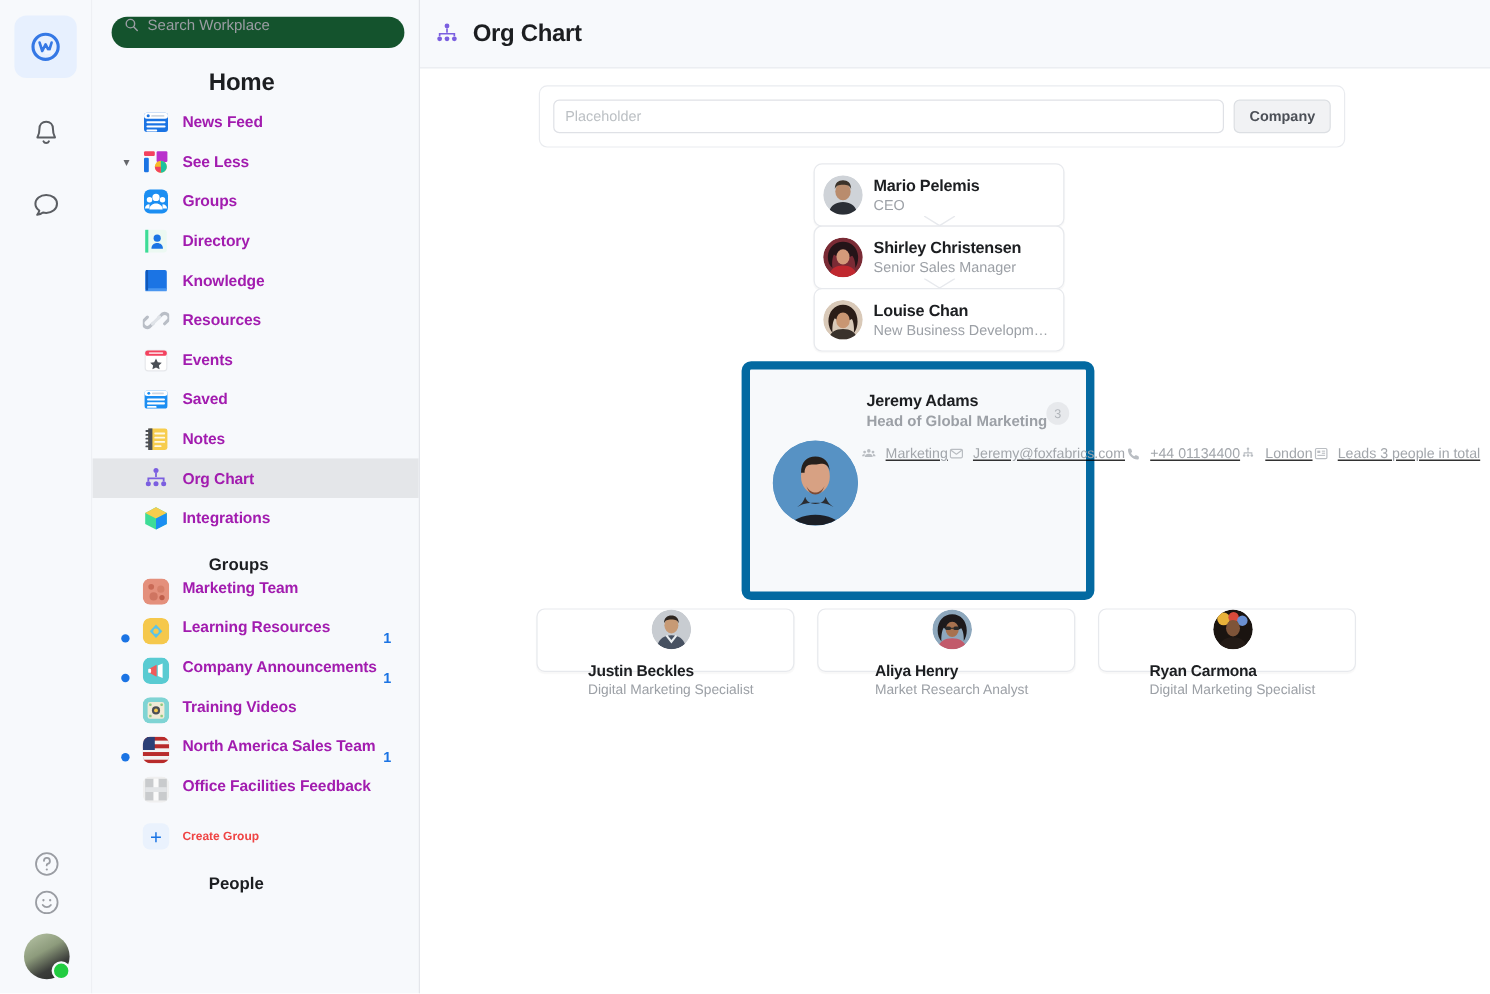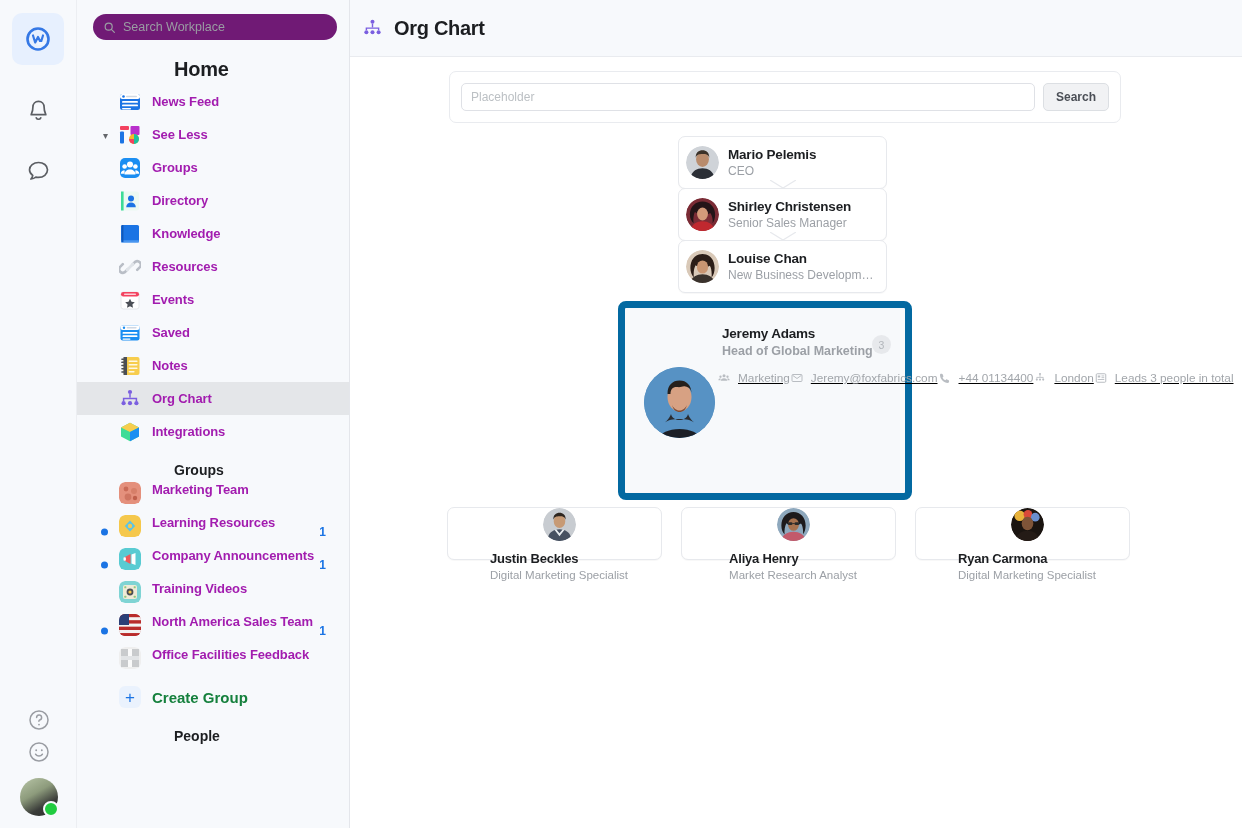--- a/index.html
+++ b/index.html
@@ -53,23 +53,23 @@
   
   .sidebar {
     width: 273px; flex: 0 0 273px; height: 828px;
     background: #f7f9fc;
     border-right: 1px solid #e4e6eb;
     padding: 0; overflow: hidden; position: relative;
   }
   .side-search {
     margin: 14px 12px 0 16px;
     height: 26px;
-    background: #701a75;
+    background: #14532d;
     border-radius: 14px;
-    display: flex; align-items: center;
+    display: flex; align-items: flex-start;
     padding: 0 10px; gap: 7px;
   }
   .side-search .ph {
     font-size: 12.5px; color: #9a9da3;
   }
   .side-title {
     font-size: 20px; font-weight: bold; color: #1c1e21;
     margin: 18px 0 4px 97px; letter-spacing: -0.2px;
   }
   .side-subtitle {
@@ -106,21 +106,21 @@
     position: absolute; right: 23px; top: 50%; transform: translateY(-50%);
     font-size: 12px; color: #1b74e4; font-weight: bold;
   }
   .grp-ico { width: 22px; height: 22px; border-radius: 6px; flex: 0 0 22px; display:block; }
   .create-grp { height: 34px; display:flex; align-items:center; padding-left: 42px; gap: 11px; cursor:pointer; }
   .create-grp .plusbox {
     width: 22px; height: 22px; border-radius: 6px; background: #eaf2fd;
     display:flex; align-items:center; justify-content:center;
     color:#1b74e4; font-size: 17px; line-height: 1; font-weight: 300;
   }
-  .create-grp .lbl { font-size: 15px; color:#15803d; font-weight: bold; }
+  .create-grp .lbl { font-size: 10px; color:#ef4444; font-weight: bold; }
 
   
   .main { flex: 1; height: 828px; background: #ffffff; position: relative; }
   .main-header {
     height: 57px; background: #f7f9fc;
     border-bottom: 1px solid #e9ebef;
     display: flex; align-items: center; gap: 11px;
     padding-left: 12px;
   }
   .main-header .ttl {
@@ -503,21 +503,21 @@
         <circle cx="12" cy="16.4" r="2.3" fill="#7b5fe0"></circle>
         <circle cx="19" cy="16.4" r="2.3" fill="#7b5fe0"></circle>
       </svg>
       <span class="ttl">Org Chart</span>
     </div>
 
     <div class="main-body">
 
       <div class="search-card">
         <div class="search-input">Placeholder</div>
-        <div class="search-btn">Search</div>
+        <div class="search-btn">Company</div>
       </div>
 
       <div class="chain" id="chain-list">
           <div class="chain-card">
             <svg class="av" viewBox="0 0 34 34">
               <circle cx="17" cy="17" r="17" fill="#cfd3d8"></circle>
               <ellipse cx="17" cy="14" rx="6.6" ry="7.6" fill="#b98c6d"></ellipse>
               <path d="M10 12c0-5.3 3-7.6 7-7.6s7 2.3 7 7.6c-1.2-3-3-3.7-7-3.7s-5.8 0.7-7 3.7z" fill="#3b3229"></path>
               <path d="M17 23c-6 0-10.5 3.2-11.6 7.6A17 17 0 0 0 17 34a17 17 0 0 0 11.6-3.4C27.5 26.2 23 23 17 23z" fill="#2b2f36"></path>
             </svg>

